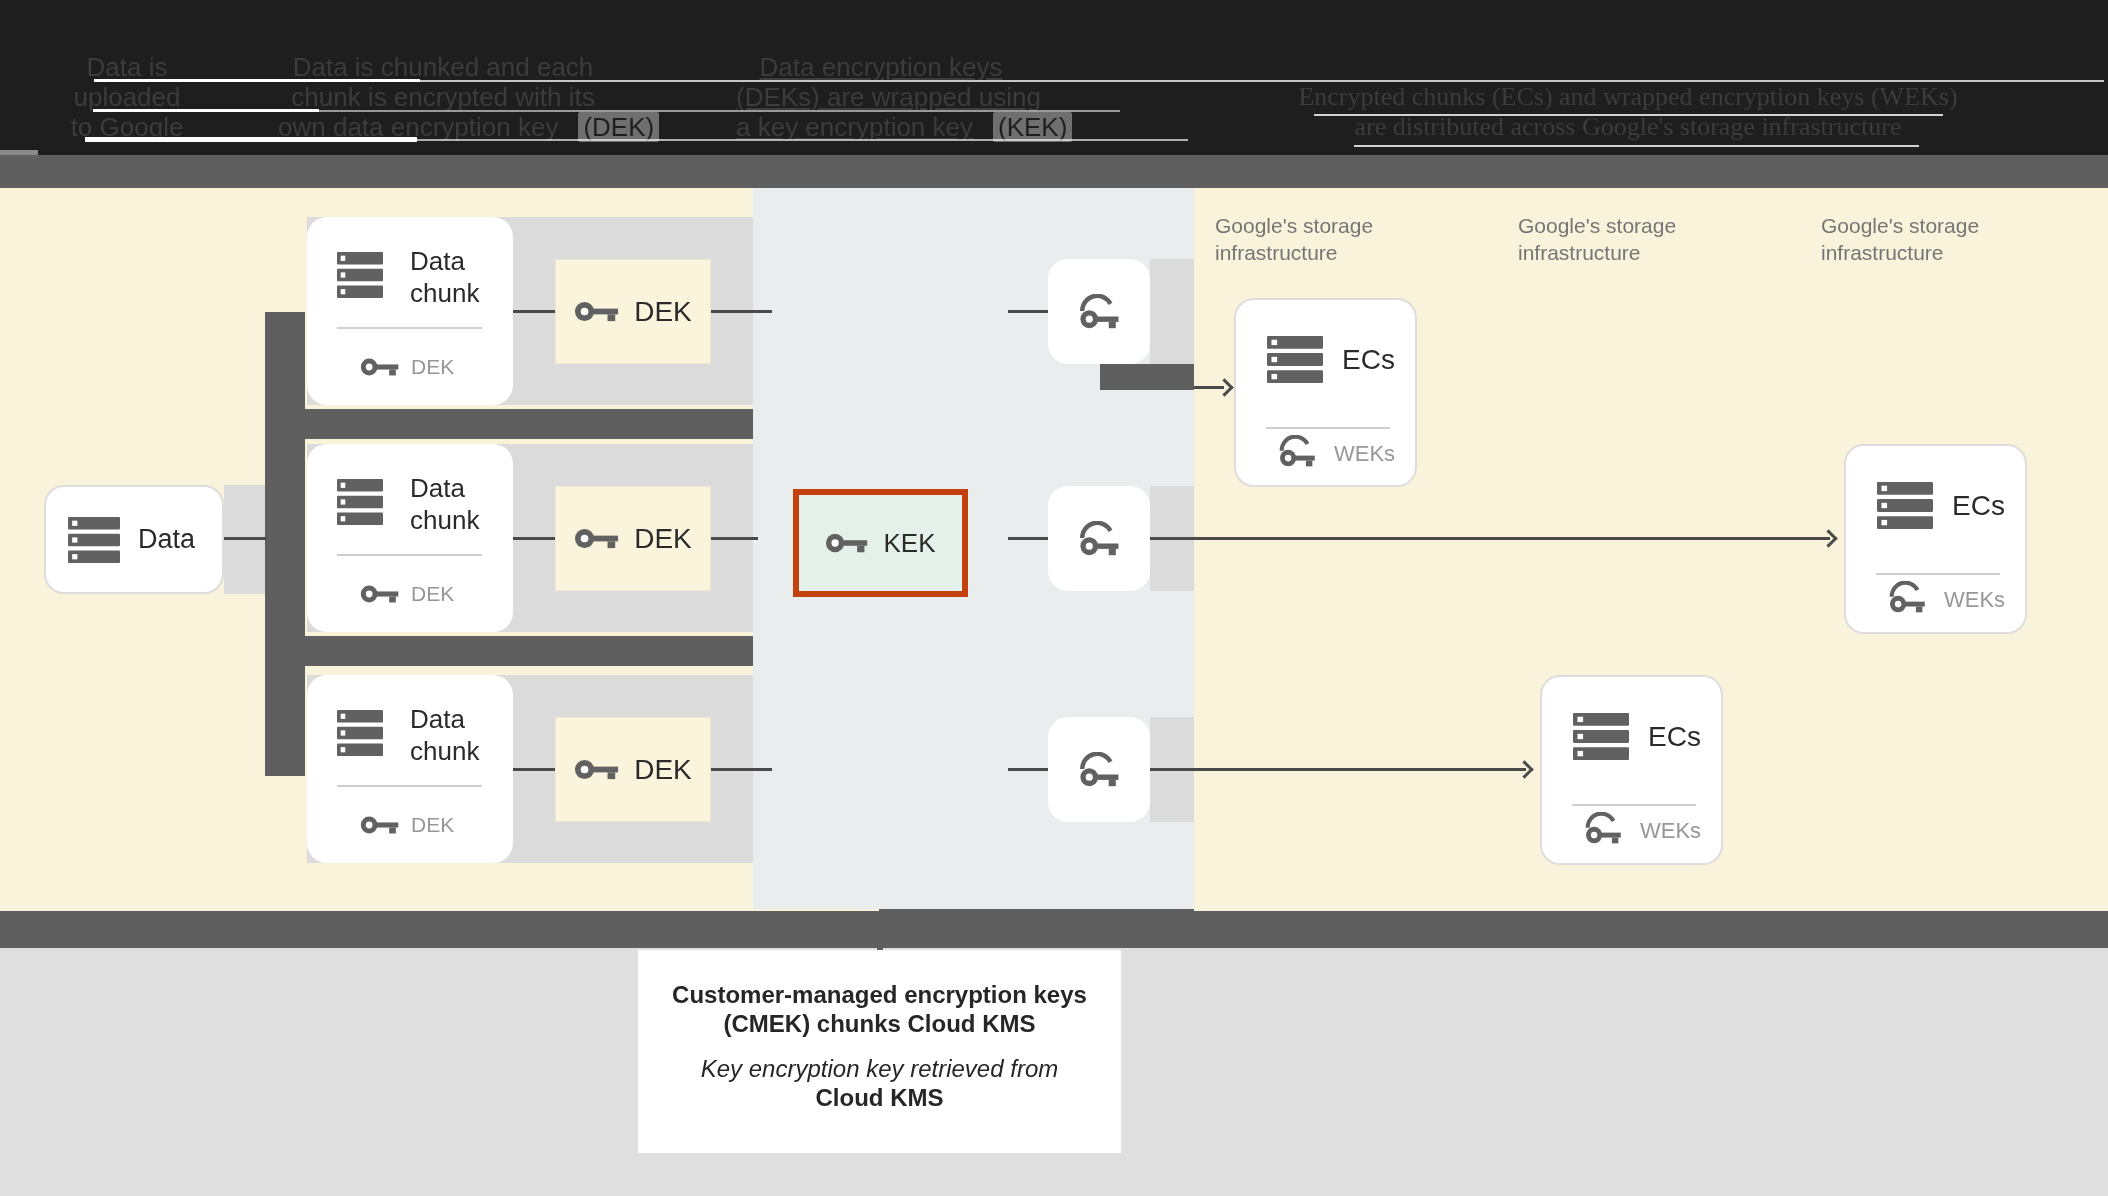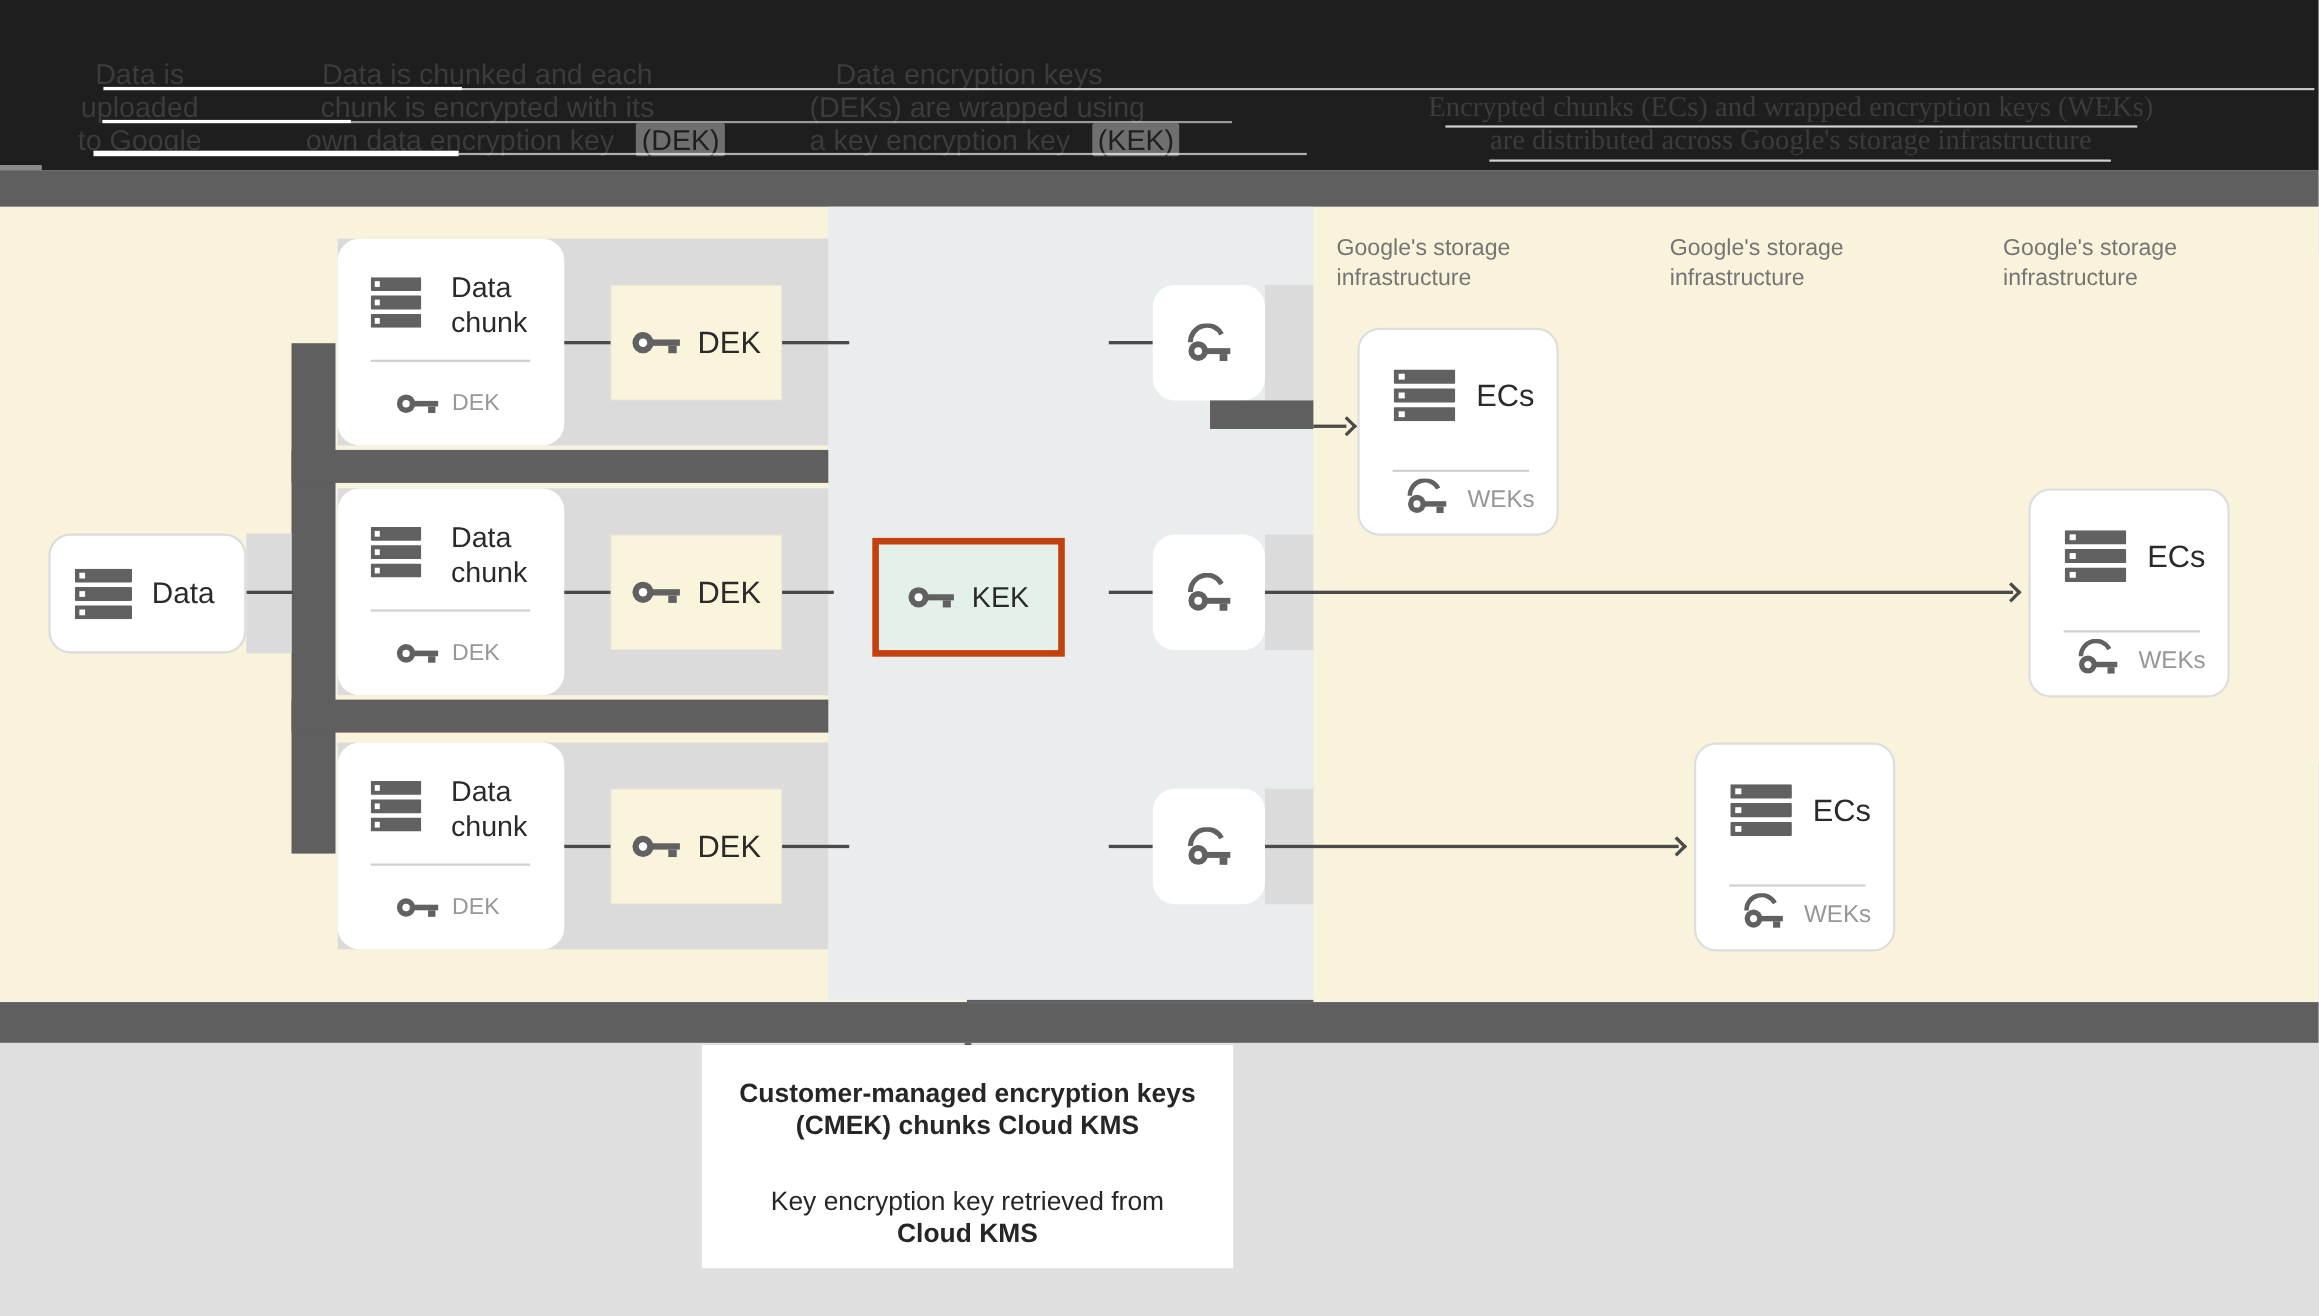--- a/index.html
+++ b/index.html
@@ -50,21 +50,21 @@
     <div>uploaded</div>
     <div>to Google</div>
   </div>
 
   <div class="hstep" style="left:278px;top:52px;width:330px;">
     <div>Data is chunked and each</div>
     <div>chunk is encrypted with its</div>
     <div><span>own data encryption key</span><span class="tok">(DEK)</span></div>
   </div>
 
-  <div class="hstep" style="left:736px;top:52px;width:290px;">
+  <div class="hstep" style="left:736px;top:52px;width:290px;text-decoration:underline;">
     <div>Data encryption keys</div>
     <div>(DEKs) are wrapped using</div>
     <div><span>a key encryption key</span><span class="tok">(KEK)</span></div>
   </div>
 
   <div class="hstep" style="left:1288px;top:82px;width:680px;font-family:Liberation Serif, serif;">
     <div>Encrypted chunks (ECs) and wrapped encryption keys (WEKs)</div>
     <div>are distributed across Google's storage infrastructure</div>
   </div>
 
@@ -392,17 +392,17 @@
         </svg></span>
     <span class="sublabel abs" style="left:98px;top:141px;font-size:22px;">WEKs</span>
   </div>
 
   <div class="abs bottom-bar"></div>
   <div class="abs dark" style="left:877px;top:948px;width:6px;height:7px;"></div>
 
   <div class="abs note-box">
     <div class="bold" style="margin-top:30px;">Customer-managed encryption keys</div>
     <div class="bold">(CMEK) chunks Cloud KMS</div>
-    <div style="margin-top:40px;">Key encryption key retrieved from</div>
+    <div style="margin-top:16px;font-style:italic;">Key encryption key retrieved from</div>
     <div class="bold">Cloud KMS</div>
   </div>
 
 </div>
 
 </body></html>

